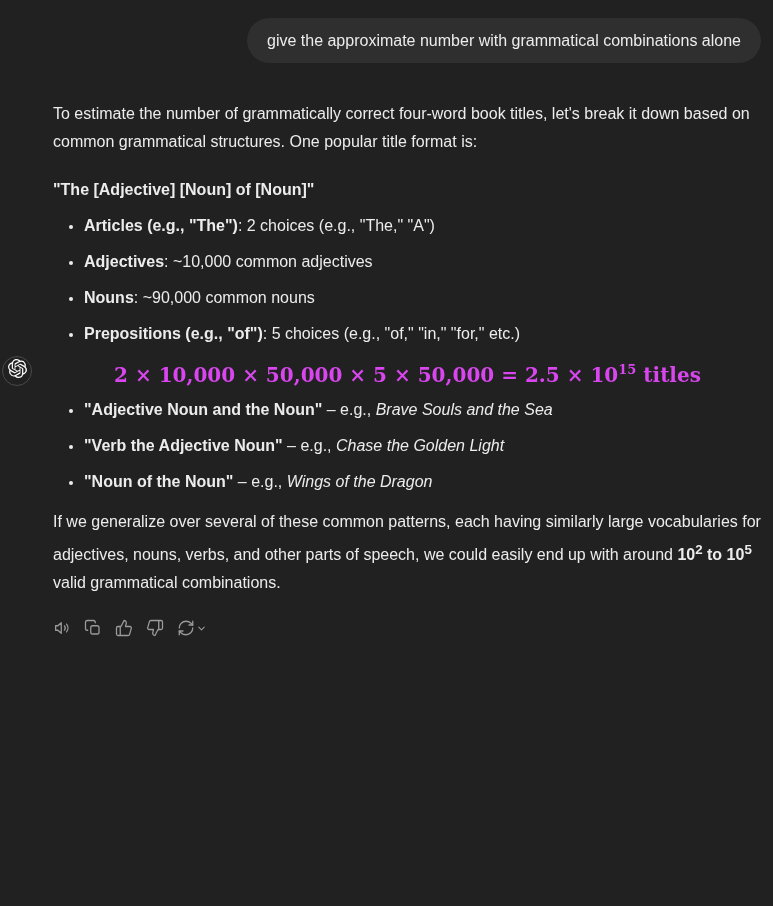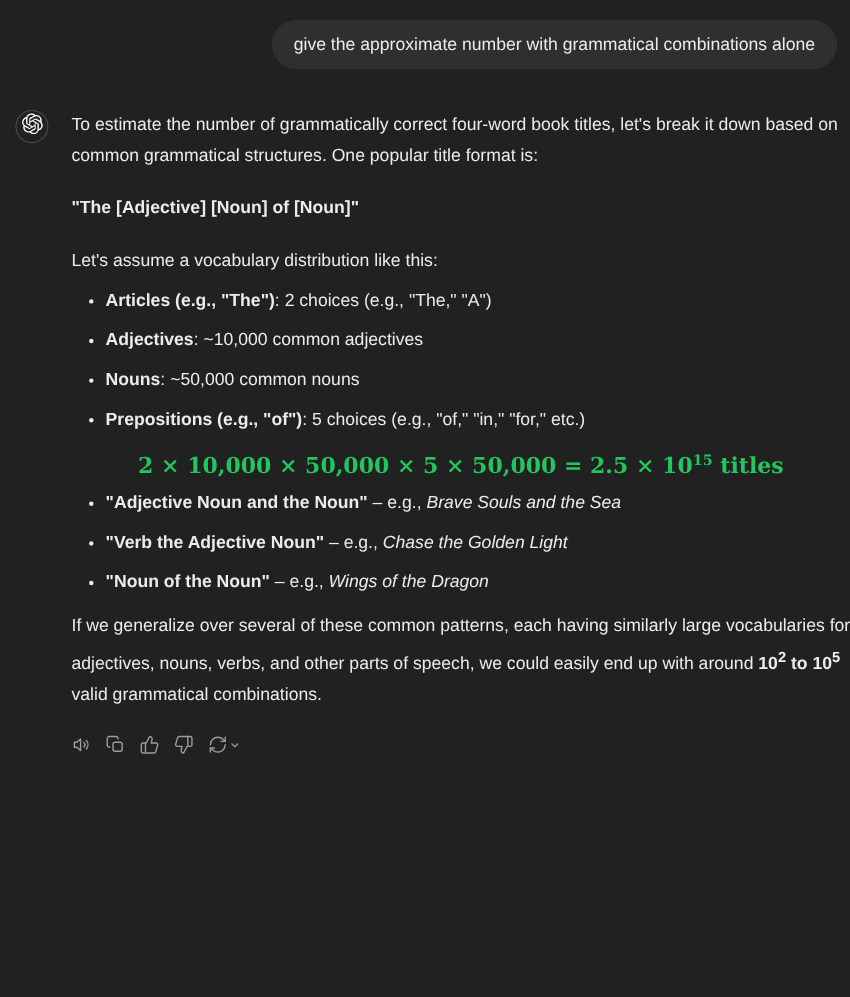--- a/index.html
+++ b/index.html
@@ -27,23 +27,23 @@
     padding: 12px 20px;
     font-size: 16px;
     line-height: 21px;
     max-width: 560px;
     white-space: nowrap;
   }
 
   
   .assistant-row {
     display: flex;
-    align-items: flex-start;
+    align-items: center;
     margin-top: 37px;
-    padding-left: 14px;
+    padding-left: 2px;
   }
   .avatar {
     flex: none;
     width: 30px;
     height: 30px;
     border-radius: 50%;
     border: 1px solid #4a4a4a;
     display: flex;
     align-items: center;
     justify-content: center;
@@ -69,21 +69,21 @@
   .content li { margin-bottom: 8px; }
   .content li::marker { color: #ececec; font-size: 13px; }
 
   .formula {
     text-align: center;
     font-family: "DejaVu Serif", serif;
     font-weight: 700;
     font-size: 20px;
     line-height: 30px;
     margin: 4px 0 18px 0;
-    color: #22c55e;
+    color: #d946ef;
   }
   .formula sup { font-size: 13px; line-height: 0; }
 
   
   .actions {
     display: flex;
     align-items: center;
     gap: 13px;
     margin-top: 14px;
     height: 24px;
@@ -117,26 +117,25 @@
           <path d="M22.2819 9.8211a5.9847 5.9847 0 0 0-.5157-4.9108 6.0462 6.0462 0 0 0-6.5098-2.9A6.0651 6.0651 0 0 0 4.9807 4.1818a5.9847 5.9847 0 0 0-3.9977 2.9 6.0462 6.0462 0 0 0 .7427 7.0966 5.98 5.98 0 0 0 .511 4.9107 6.051 6.051 0 0 0 6.5146 2.9001A5.9847 5.9847 0 0 0 13.2599 24a6.0557 6.0557 0 0 0 5.7718-4.2058 5.9894 5.9894 0 0 0 3.9977-2.9001 6.0557 6.0557 0 0 0-.7475-7.073zM13.2599 22.4301a4.4755 4.4755 0 0 1-2.8764-1.04l.1419-.0804 4.7783-2.7582a.7948.7948 0 0 0 .3927-.6813v-6.7369l2.02 1.1686a.071.071 0 0 1 .038.052v5.5826a4.504 4.504 0 0 1-4.4945 4.4944zm-9.6607-4.1254a4.4708 4.4708 0 0 1-.5346-3.0137l.142.0852 4.783 2.7582a.7712.7712 0 0 0 .7806 0l5.8428-3.3685v2.3324a.0804.0804 0 0 1-.0332.0615L9.74 19.9502a4.4992 4.4992 0 0 1-6.1408-1.6464zM2.3408 7.8956a4.485 4.485 0 0 1 2.3655-1.9728V11.6a.7664.7664 0 0 0 .3879.6765l5.8144 3.3543-2.0201 1.1685a.0757.0757 0 0 1-.071 0l-4.8303-2.7865A4.504 4.504 0 0 1 2.3408 7.8956zm16.5963 3.8558L13.1038 8.364 15.1192 7.2a.0757.0757 0 0 1 .071 0l4.8303 2.7913a4.4944 4.4944 0 0 1-.6765 8.1042v-5.6772a.79.79 0 0 0-.407-.667zm2.0107-3.0231l-.142-.0852-4.7735-2.7818a.7759.7759 0 0 0-.7854 0L9.409 9.2297V6.8974a.0662.0662 0 0 1 .0284-.0615l4.8303-2.7866a4.4992 4.4992 0 0 1 6.6802 4.66zM8.3065 12.863l-2.02-1.1638a.0804.0804 0 0 1-.038-.0567V6.0742a4.4992 4.4992 0 0 1 7.3757-3.4537l-.142.0805L8.704 5.459a.7948.7948 0 0 0-.3927.6813zm1.0976-2.3654l2.602-1.4998 2.6069 1.4998v2.9994l-2.5974 1.4997-2.6067-1.4997z"></path>
         </svg>
     </span>
   </div>
 
   <div class="content">
     <p>To estimate the number of grammatically correct four-word book titles, let's break it down based on common grammatical structures. One popular title format is:</p>
 
     <p class="bold">"The [Adjective] [Noun] of [Noun]"</p>
 
-    <p>Let's assume a vocabulary distribution like this:</p>
 
     <ul>
       <li><span class="bold">Articles (e.g., "The")</span><span>: 2 choices (e.g., "The," "A")</span></li>
       <li><span class="bold">Adjectives</span><span>: ~10,000 common adjectives</span></li>
-      <li><span class="bold">Nouns</span><span>: ~50,000 common nouns</span></li>
+      <li><span class="bold">Nouns</span><span>: ~90,000 common nouns</span></li>
       <li><span class="bold">Prepositions (e.g., "of")</span><span>: 5 choices (e.g., "of," "in," "for," etc.)</span></li>
     </ul>
 
 
     <div class="formula">
       <span>2 × 10,000 × 50,000 × 5 × 50,000 = 2.5 × 10</span><sup>15</sup><span> titles</span>
     </div>
 
 
     <ul>

